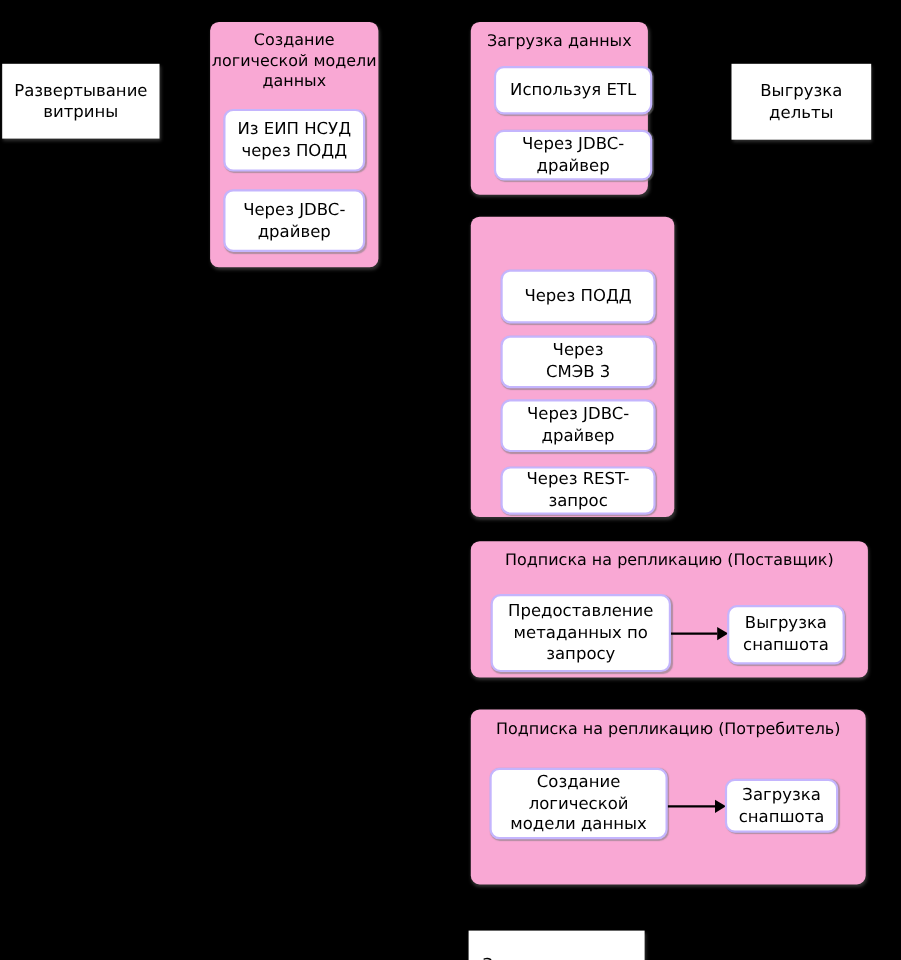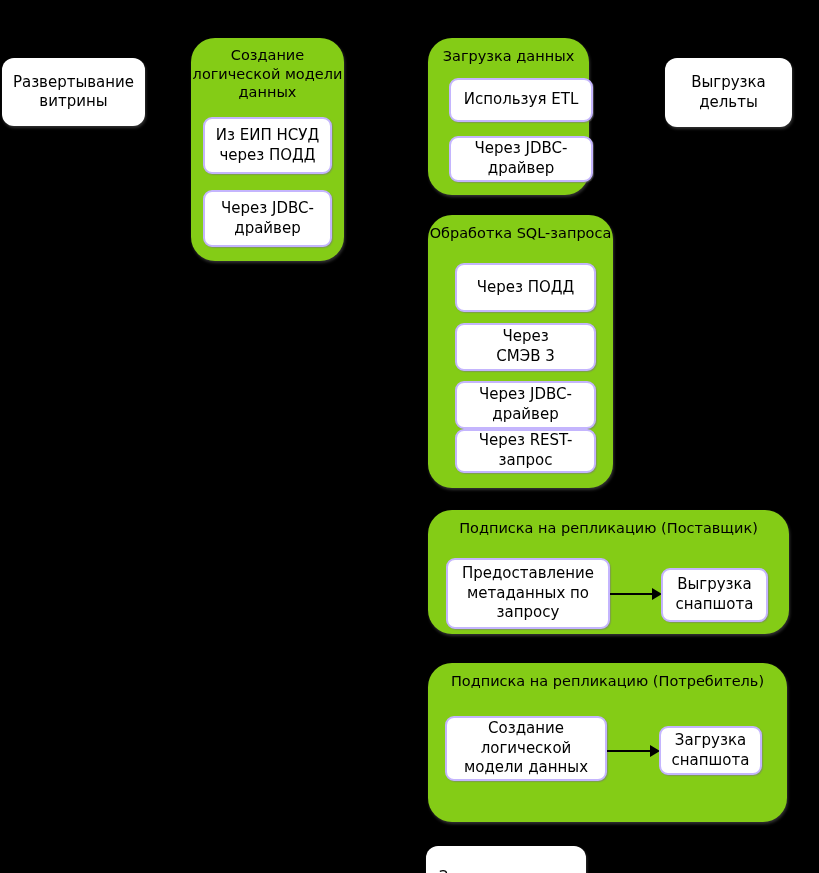--- a/index.html
+++ b/index.html
@@ -27,33 +27,32 @@
     align-items: center;
     justify-content: center;
     text-align: center;
     color: #000000;
     line-height: 1.30;
   }
 
   
   .card {
     border: none;
-    border-radius: 12px;
+    border-radius: 0;
     box-shadow: 1px 2px 3px rgba(90,90,90,0.55);
   }
 
   
   .group {
     position: absolute;
     box-sizing: border-box;
-    background: #84cc16;
+    background: #f9a8d4;
     border: none;
-    border-radius: 24px;
+    border-radius: 8px;
     box-shadow: 1px 2px 3px rgba(90,90,90,0.55);
-    margin-top: 18px;
   }
   .group-title {
     position: absolute;
     left: 0;
     right: 0;
     text-align: center;
     color: #000000;
     line-height: 1.28;
   }
 
@@ -116,37 +115,36 @@
 драйвер</span>
     </div>
   </div>
 
   <div class="node card t15" style="left:665px; top:58px; width:127px; height:69px;">
     <span style="white-space:pre-line;">Выгрузка
 дельты</span>
   </div>
 
   <div class="group" style="left:428px; top:197px; width:185px; height:273px;">
-    <div class="group-title t14" style="top:9px;"><span style="white-space:pre-line;">Обработка SQL-запроса</span></div>
 
     <div class="pill t15" style="left:27px; top:48px; width:141px; height:49px;">
       <span style="white-space:pre-line;">Через ПОДД</span>
     </div>
 
     <div class="pill t15" style="left:27px; top:108px; width:141px; height:48px;">
       <span style="white-space:pre-line;">Через
 СМЭВ 3</span>
     </div>
 
     <div class="pill t15" style="left:27px; top:166px; width:141px; height:48px;">
       <span style="white-space:pre-line;">Через JDBC-
 драйвер</span>
     </div>
 
-    <div class="pill t15" style="left:27px; top:214px; width:141px; height:44px;">
+    <div class="pill t15" style="left:27px; top:227px; width:141px; height:44px;">
       <span style="white-space:pre-line;">Через REST-
 запрос</span>
     </div>
   </div>
 
   <div class="group" style="left:428px; top:492px; width:361px; height:124px;">
     <div class="group-title t14" style="top:9px;"><span style="white-space:pre-line;">Подписка на репликацию (Поставщик)</span></div>
 
     <div class="pill t15" style="left:18px; top:48px; width:164px; height:71px;">
       <span style="white-space:pre-line;">Предоставление

